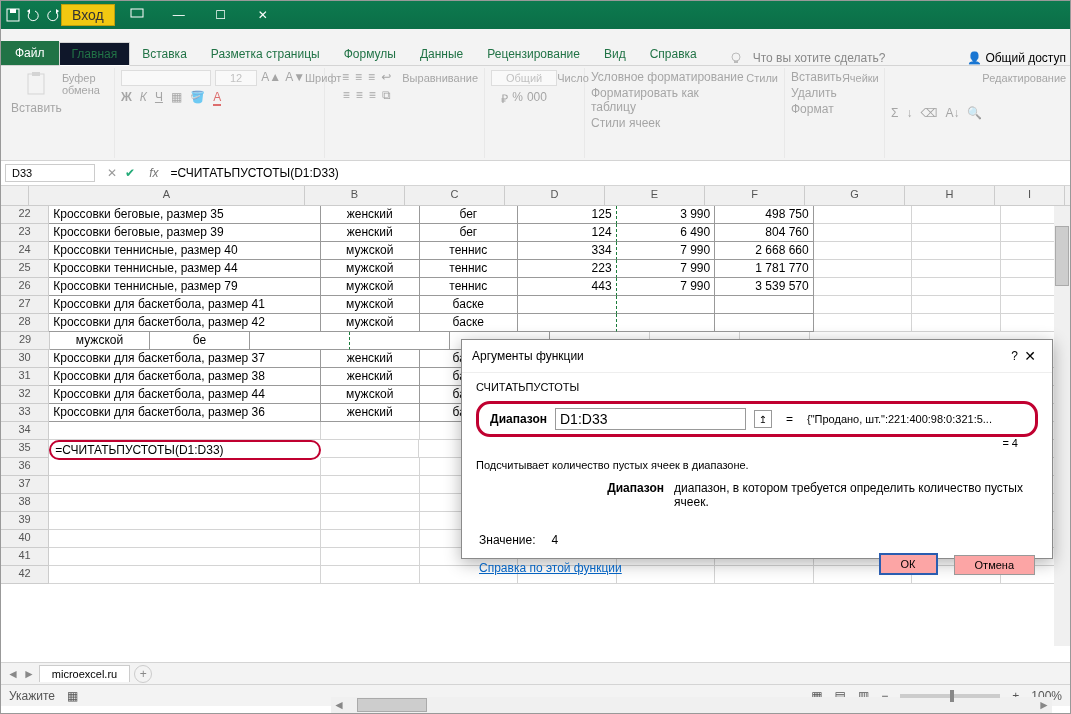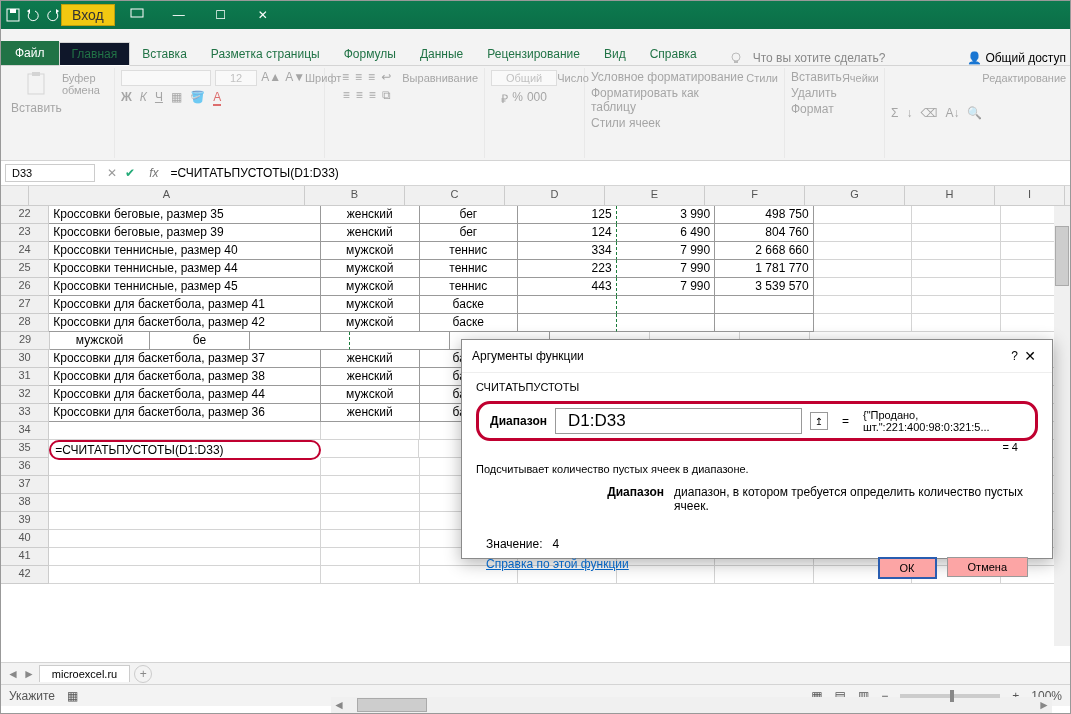--- a/index.html
+++ b/index.html
@@ -42,28 +42,28 @@
 .colD-dash{border-right:1px dashed #1a7c3a!important}
 .formula-cell{position:relative;border:2px solid #c00030;border-radius:10px;padding:1px 4px;font-size:12px}
 .dialog{position:absolute;left:460px;top:338px;width:592px;height:220px;background:#fff;border:1px solid #8a8a8a;box-shadow:0 4px 16px rgba(0,0,0,0.3);z-index:100}
 .dlg-title{height:20px;display:flex;align-items:center;padding:16px 10px;font-size:12px;border-bottom:1px solid #eee}
 .dlg-title .sp{flex:1}
 .dlg-close{width:24px;text-align:center;font-size:14px;cursor:pointer}
 .dlg-body{padding:8px 14px;font-size:11px}
 .dlg-func{font-size:11px;margin-bottom:8px}
 .arg-row{display:flex;align-items:center;gap:8px;border:3px solid #c00030;border-radius:14px;padding:4px 8px;margin:4px 0}
 .arg-label{font-weight:bold;width:60px;text-align:right}
-.arg-input{flex:0 0 180px;border:1px solid #999;padding:2px 12px;font-size:17px}
+.arg-input{flex:0 0 180px;border:1px solid #999;padding:2px 4px;font-size:14px}
 .arg-picker{width:18px;height:18px;border:1px solid #999;display:flex;align-items:center;justify-content:center;font-size:10px}
 .arg-eq{padding:0 6px}
 .arg-result{flex:1;font-size:11px;overflow:hidden}
 .dlg-desc{margin:10px 0;font-size:11px}
 .dlg-argdesc{display:flex;gap:10px;margin:6px 0 10px 0}
 .dlg-argdesc .al{font-weight:bold;width:200px;text-align:right}
-.dlg-foot{display:flex;align-items:flex-start;padding:6px 24px;gap:10px}
+.dlg-foot{display:flex;align-items:flex-end;padding:6px 17px;gap:16px}
 .dlg-link{color:#0563c1;text-decoration:underline;cursor:pointer}
 .dlg-btn{border:1px solid #999;padding:3px 20px;background:#fca5a5;font-size:11px;cursor:pointer}
 .dlg-btn.primary{border:2px solid #2a5db0}
 .dlg-result-row{text-align:right;padding-right:20px;margin-top:-4px;margin-bottom:6px;font-size:11px}
 .sheet-tabs{height:22px;background:#f3f3f3;border-top:1px solid #d4d4d4;display:flex;align-items:center;padding:0 6px;gap:4px}
 .sheet-nav{display:flex;gap:4px;color:#888}
 .sheet-tab{padding:2px 12px;background:#fff;border:1px solid #ccc;border-bottom:none;font-size:11px;font-weight:normal}
 .sheet-add{width:18px;height:18px;border:1px solid #ccc;border-radius:9px;text-align:center;color:#888;font-size:12px;line-height:16px}
 .statusbar{height:22px;background:#f3f3f3;border-top:1px solid #d4d4d4;display:flex;align-items:center;padding:0 8px;font-size:11px;color:#555;gap:12px}
 .statusbar .sp{flex:1}
@@ -284,21 +284,21 @@
         <div class="cell data cC ctr">теннис</div>
         <div class="cell data cD num colD-dash">223</div>
         <div class="cell data cE num">7 990</div>
         <div class="cell data cF num">1 781 770</div>
         <div class="cell cG"></div>
         <div class="cell cH"></div>
         <div class="cell cI"></div>
       </div>
       <div class="row">
         <div class="rowhead">26</div>
-        <div class="cell data cA">Кроссовки теннисные, размер 45</div>
+        <div class="cell data cA">Кроссовки теннисные, размер 79</div>
         <div class="cell data cB ctr">мужской</div>
         <div class="cell data cC ctr">теннис</div>
         <div class="cell data cD num colD-dash">443</div>
         <div class="cell data cE num">7 990</div>
         <div class="cell data cF num">3 539 570</div>
         <div class="cell cG"></div>
         <div class="cell cH"></div>
         <div class="cell cI"></div>
       </div>
       <div class="row">

